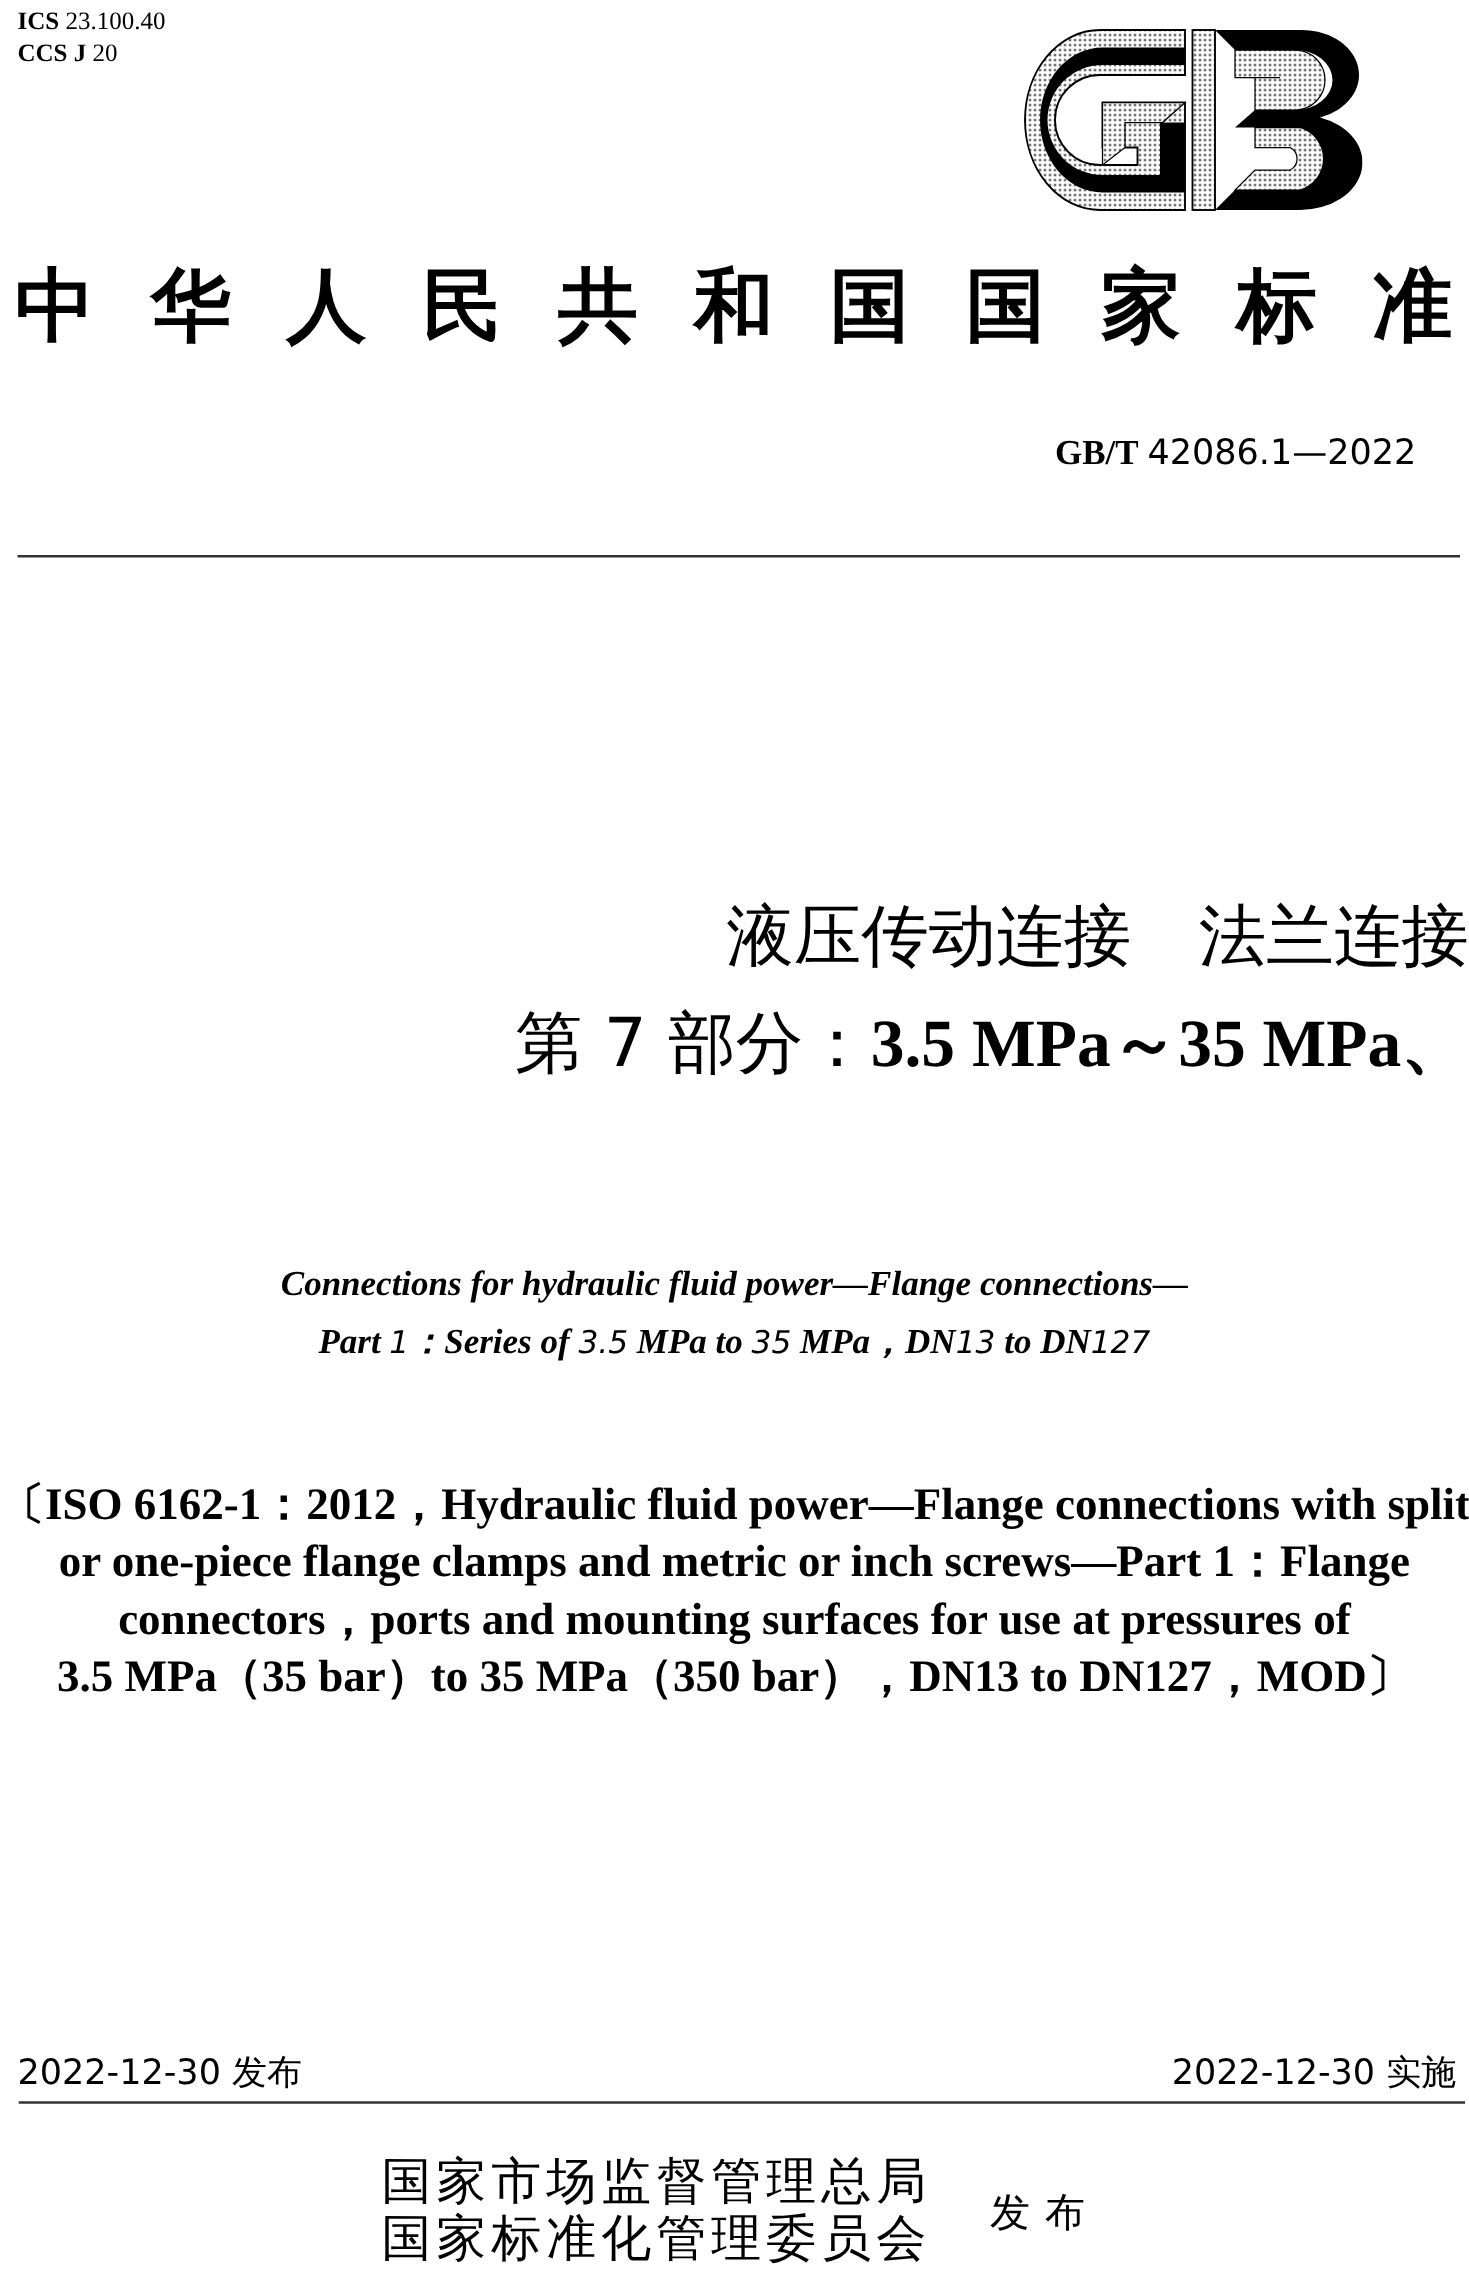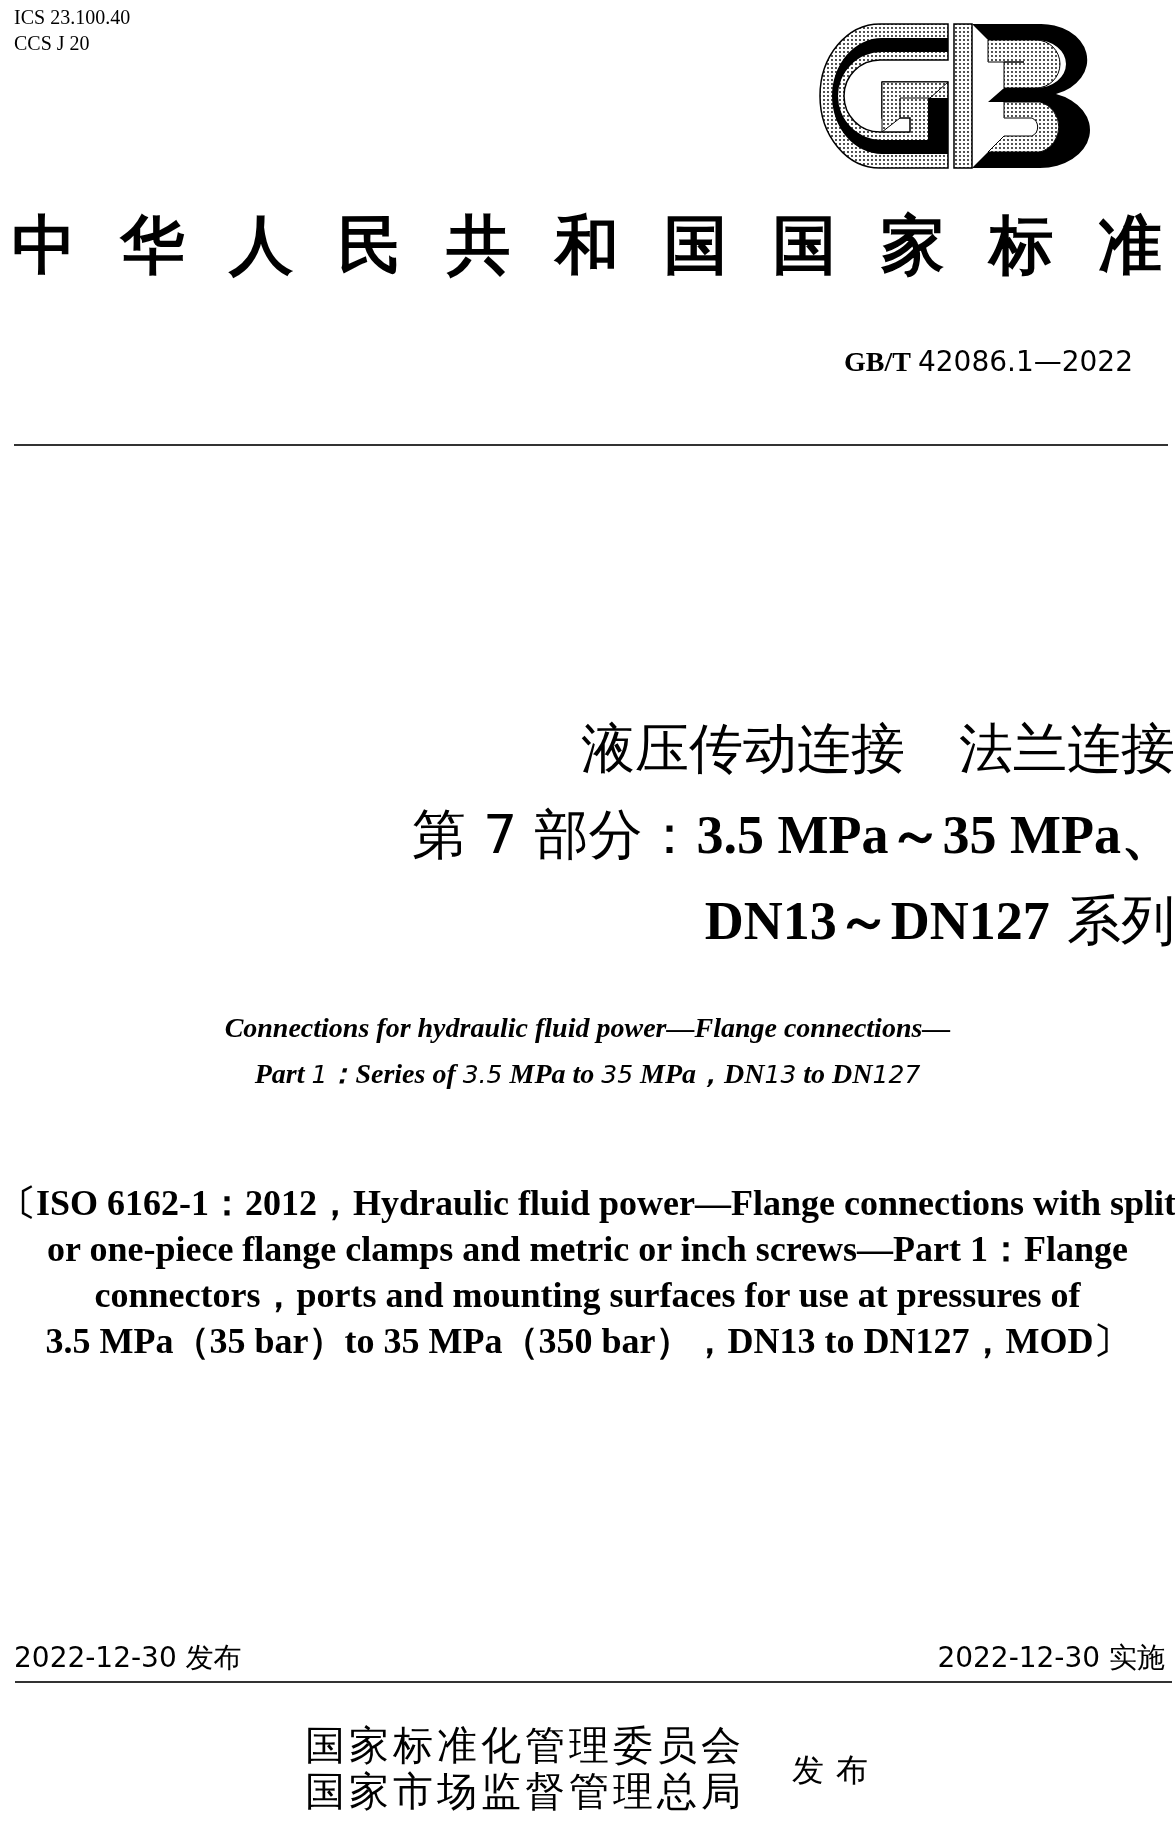--- a/index.html
+++ b/index.html
@@ -1,20 +1,20 @@
 <!DOCTYPE html>
 <html><head>
 <meta charset="utf-8">
 <style>
   html, body { margin: 0; padding: 0; background: #ffffff; }
   body { width: 1175px; height: 1823px; position: relative; overflow: hidden; color: #000; }
   .abs { position: absolute; white-space: nowrap; }
 
   .codes { left: 14px; top: 4px; font-size: 20px; line-height: 26px; }
-  .codes .lbl { font-family: "Liberation Serif", serif; font-weight: normal; }
+  .codes .lbl { font-family: "Liberation Serif", serif; font-weight: bold; }
   .codes .val { font-family: Liberation Serif, serif; }
 
   .logo { left: 818px; top: 22px; width: 272px; height: 148px; }
 
   .national-title { left: 12px; top: 205px; width: 1150px; font-family: "DejaVu Serif", "Liberation Serif", serif; font-weight: bold; font-size: 64px; line-height: 80px; display: flex; justify-content: space-between; }
 
   .std-no { right: 42px; top: 344px; font-size: 28px; line-height: 36px; text-align: right; }
   .std-no .pre { font-family: "Liberation Serif", serif; font-weight: bold; }
   .std-no .num { font-family: "DejaVu Sans", sans-serif; }
 
@@ -91,37 +91,36 @@
 <div class="abs std-no">
   <span class="pre">GB/T</span>
   <span class="num">42086.1—2022</span>
 </div>
 
 <div class="abs rule" style="top:444px;"></div>
 
 <div class="abs cn-title">
   <span class="ln">液压传动连接　法兰连接</span>
   <span class="ln"><span>第 7 部分：</span><span class="m">3.5 MPa～35 MPa、</span></span>
-  <span class="ln"><span class="m">DN13～DN127</span><span> 系列</span></span>
 </div>
 
 <div class="abs en-title">
   <div>Connections for hydraulic fluid power—Flange connections—</div>
   <div><span>Part </span><span class="d">1</span><span>：Series of </span><span class="d">3.5</span><span> MPa to </span><span class="d">35</span><span> MPa，DN</span><span class="d">13</span><span> to DN</span><span class="d">127</span></div>
 </div>
 
 <div class="abs iso">
   <span class="ln">〔ISO 6162-1：2012，Hydraulic fluid power—Flange connections with split</span>
   <span class="ln">or one-piece flange clamps and metric or inch screws—Part 1：Flange</span>
   <span class="ln">connectors，ports and mounting surfaces for use at pressures of</span>
   <span class="ln">3.5 MPa（35 bar）to 35 MPa（350 bar），DN13 to DN127，MOD〕</span>
 </div>
 
 <div class="abs date date-left">2022-12-30 发布</div>
 <div class="abs date date-right">2022-12-30 实施</div>
 
 <div class="abs rule" style="top:1681px; left:15px; width:1157px;"></div>
 
 <div class="abs issuers">
+  <span class="ln">国家市场监督管理总局</span>
   <span class="ln">国家标准化管理委员会</span>
-  <span class="ln">国家市场监督管理总局</span>
 </div>
 <div class="abs issued">发布</div>
 
 </body></html>

